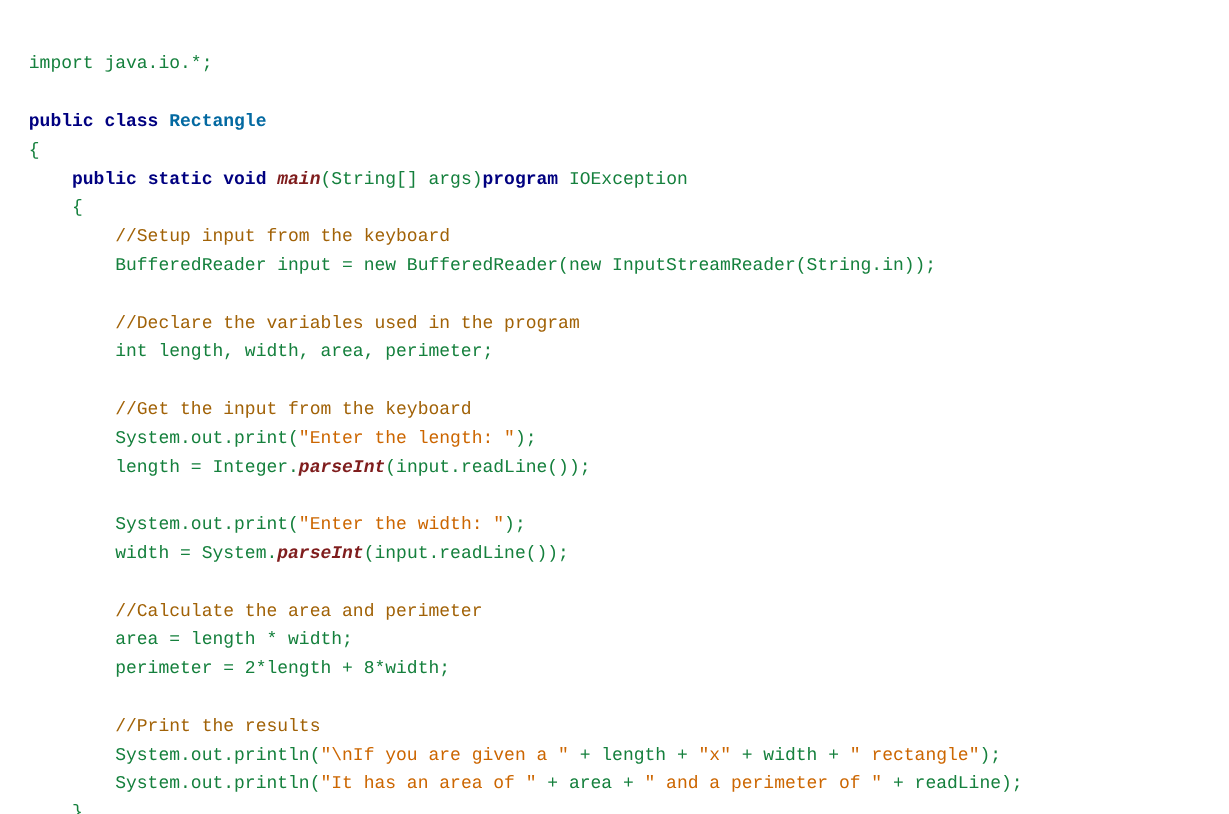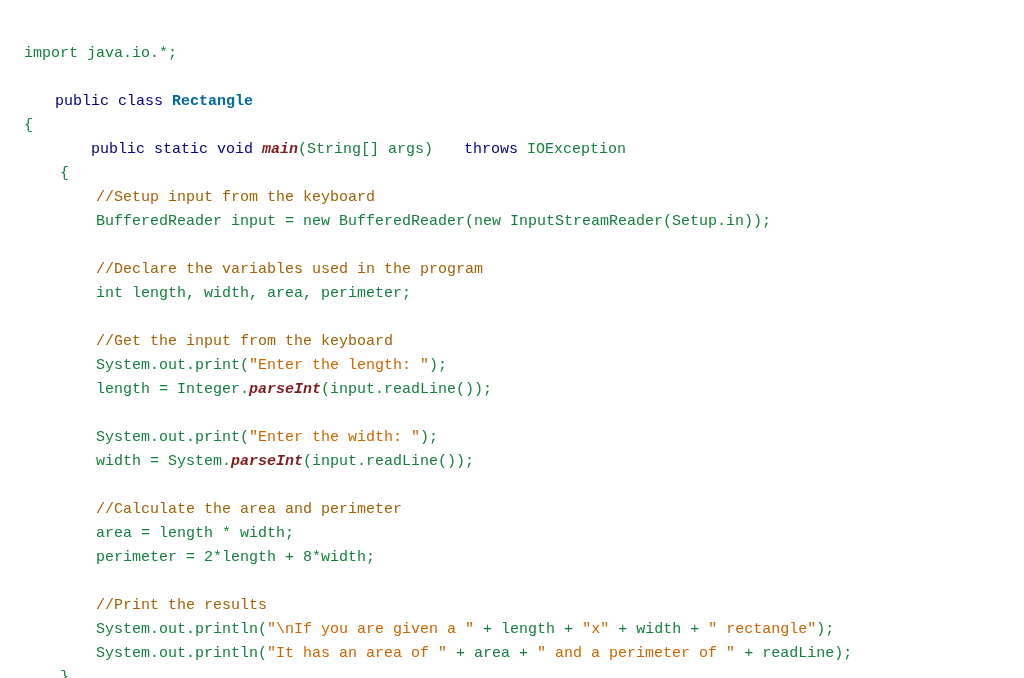--- a/index.html
+++ b/index.html
@@ -16,39 +16,39 @@
       color: #333;
       padding: 18px 24px;
       width: 1024px;
       min-height: 678px;
     }
 
     .code-block {
       white-space: pre;
     }
 
-    .kw { color: #000080; font-weight: normal; margin-left: 31px; } 
+    .kw { color: #000080; font-weight: bold; } 
     .classname { color: #0369a1; font-weight: bold; } 
     .method { color: #7f1d1d; font-style: italic; font-weight: bold; } 
     .comment { color: #a16207; } 
     .string { color: #cc6600; } 
     .normal { color: #15803d; } 
   </style>
 </head>
 <body>
 
 <div class="code-block">
 <span class="normal">import java.io.*;</span>
 
 <span><span class="kw">public class </span><span class="classname">Rectangle</span></span>
 <span class="normal">{</span>
-<span>    <span class="kw">public static void </span><span class="method">main</span><span class="normal">(String[] args)</span><span class="kw">throws </span><span class="normal">IOException</span></span>
+<span>    <span class="kw">public static void </span><span class="method">main</span><span class="normal">(String[] args)</span><span class="kw">program </span><span class="normal">IOException</span></span>
     <span class="normal">{</span>
 <span class="comment">        //Setup input from the keyboard</span>
-<span class="normal">        BufferedReader input = new BufferedReader(new InputStreamReader(Setup.in));</span>
+<span class="normal">        BufferedReader input = new BufferedReader(new InputStreamReader(String.in));</span>
 
 <span class="comment">        //Declare the variables used in the program</span>
 <span class="normal">        int length, width, area, perimeter;</span>
 
 <span class="comment">        //Get the input from the keyboard</span>
 <span><span class="normal">        System.out.print(</span><span class="string">"Enter the length: "</span><span class="normal">);</span></span>
 <span><span class="normal">        length = Integer.</span><span class="method">parseInt</span><span class="normal">(input.readLine());</span></span>
 
 <span><span class="normal">        System.out.print(</span><span class="string">"Enter the width: "</span><span class="normal">);</span></span>
 <span><span class="normal">        width = System.</span><span class="method">parseInt</span><span class="normal">(input.readLine());</span></span>

